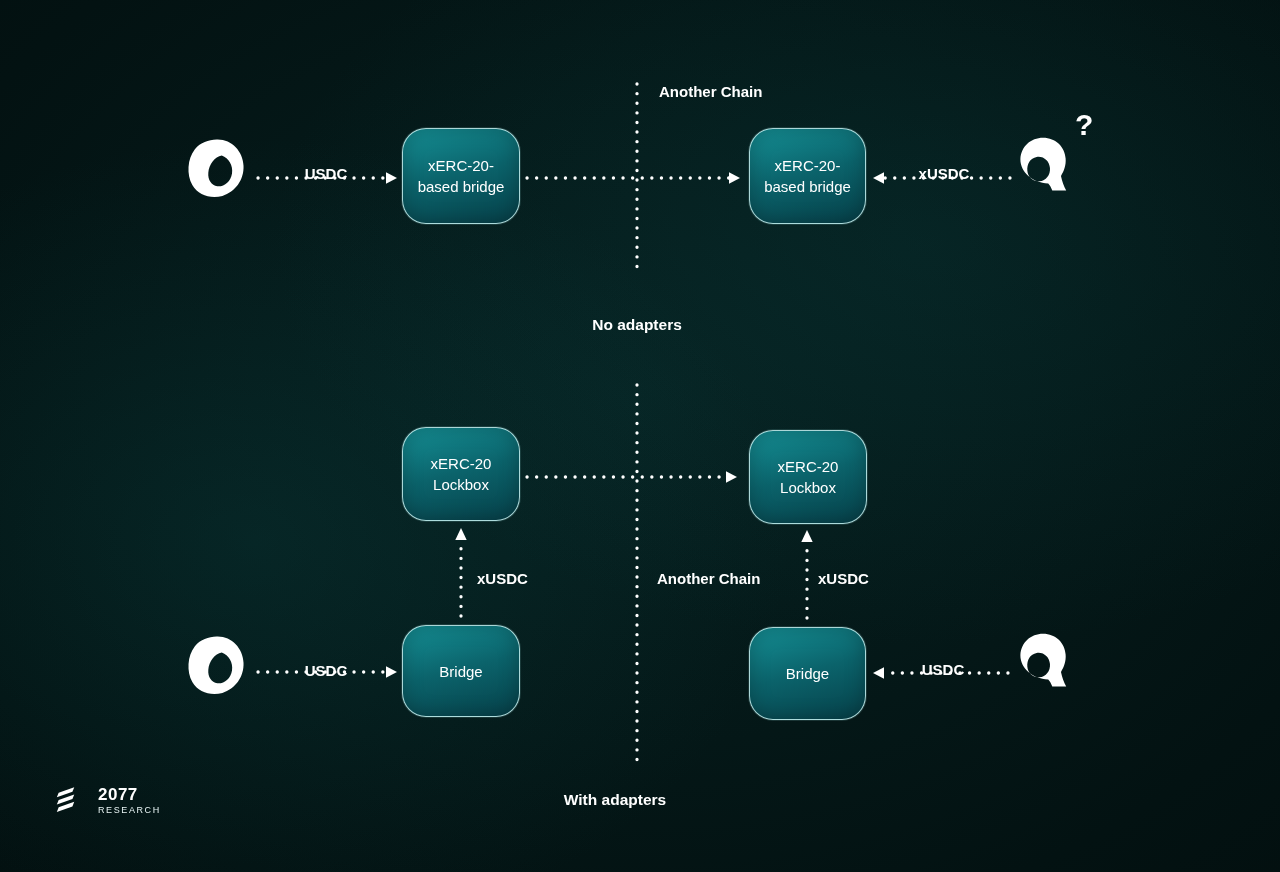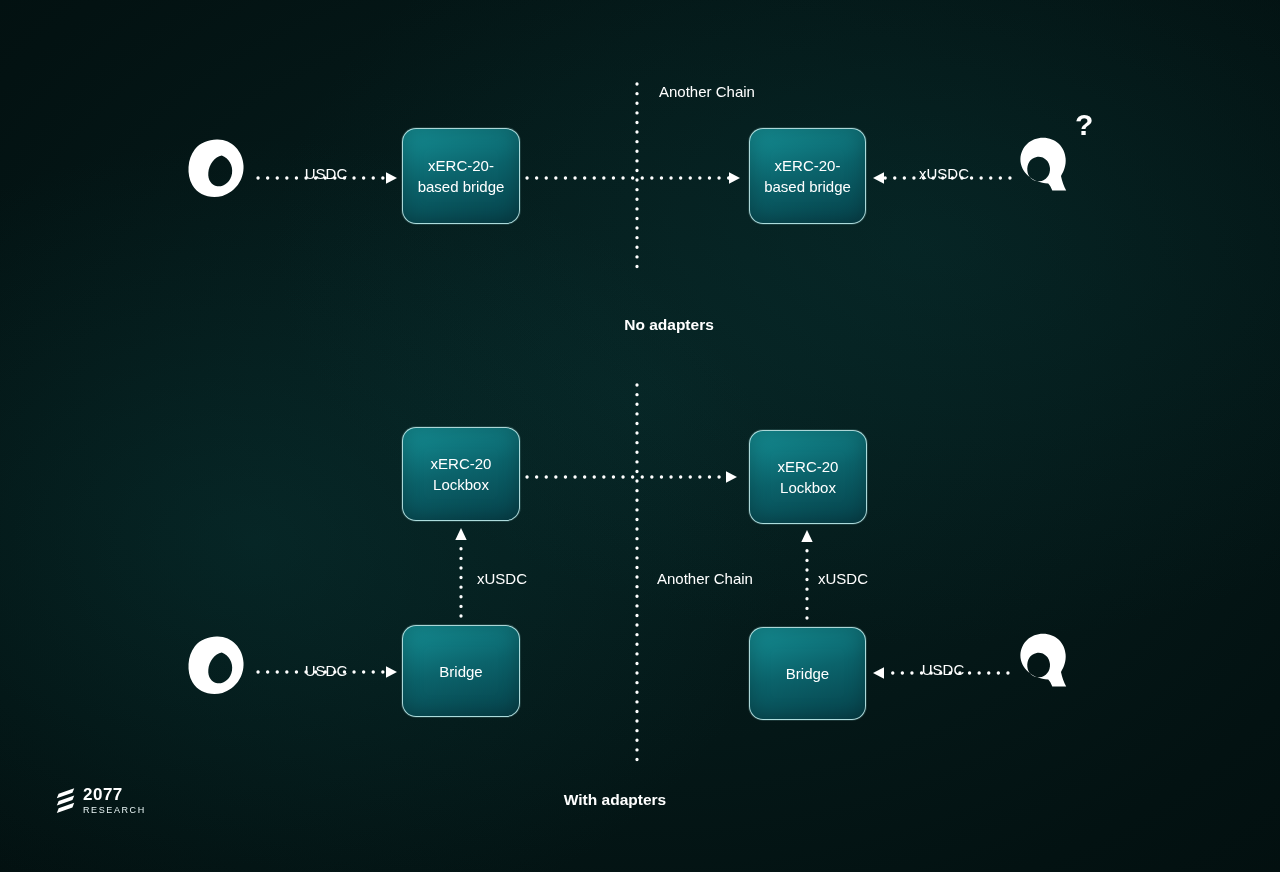--- a/index.html
+++ b/index.html
@@ -11,37 +11,37 @@
     overflow: hidden;
     font-family: "Liberation Sans", sans-serif;
     color: #ffffff;
     background:
       radial-gradient(1000px 620px at 72% 28%, rgba(12,78,78,0.22), transparent 65%),
       radial-gradient(820px 620px at 20% 62%, rgba(12,78,78,0.26), transparent 65%),
       radial-gradient(1400px 1000px at 50% 45%, #062020 0%, #031212 55%, #020a0a 100%);
   }
   .node {
     position: absolute;
-    border-radius: 14px;
+    border-radius: 24px;
     background: linear-gradient(165deg, #159096 0%, #0b636b 48%, #06414a 100%);
     border: 1px solid rgba(190,230,230,0.9);
     box-shadow: 0 0 0 1px rgba(120,190,190,0.18), inset 0 0 20px rgba(0,0,0,0.25);
     display: flex;
     align-items: center;
     justify-content: center;
     text-align: center;
     font-size: 15px;
     font-weight: 500;
     line-height: 1.4;
     padding: 12px;
   }
   .lbl {
     position: absolute;
     font-size: 15px;
-    font-weight: 400;
+    font-weight: 700;
     white-space: nowrap;
   }
   .center { transform: translateX(-50%); margin-top: 16px; }
   .caption {
     position: absolute;
     transform: translateX(-50%);
     font-size: 15.5px;
     font-weight: 600;
     white-space: nowrap;
   }
@@ -52,22 +52,22 @@
     position: absolute;
     font-size: 30px;
     font-weight: 700;
     line-height: 1;
   }
   .logo {
     position: absolute;
     left: 55px;
     top: 786px;
     display: flex;
-    align-items: flex-end;
-    gap: 6px;
+    align-items: flex-start;
+    gap: 21px;
   }
   .logo-icon svg { display: block; }
   .logo-text .t1 { font-size: 17px; font-weight: 700; letter-spacing: 0.5px; line-height: 1; }
   .logo-text .t2 { font-size: 9px; font-weight: 500; letter-spacing: 1.6px; line-height: 1; margin-top: 3px; color: #e8f4f4; }
 </style>
 </head>
 <body>
 
 <div class="canvas">
 
@@ -115,21 +115,21 @@
 
   <div class="person" style="left:1014px; top:131px; width:58px; height:68px">
     <svg viewBox="0 0 100 100">
       <path fill="#ffffff" fill-rule="evenodd" d="M50,3 C72,3 88,19 89,39 C90,51 86,61 81,69 C83,78 86,87 90,94 L66,94 C64,89 62,85 59,82 C32,80 11,63 11,40 C12,18 29,3 50,3 Z
            M39,36 C51,34 61,43 62,55 C63,67 55,77 44,78 C33,79 24,71 23,60 C22,48 28,38 39,36 Z"></path>
     </svg>
   </div>
 
   <div class="qmark" style="left:1075px; top:110px">?</div>
 
-  <div class="caption" style="left:669px; top:316px">No adapters</div>
+  <div class="caption" style="left:637px; top:316px">No adapters</div>
 
   <div class="node" style="left:402px; top:427px; width:118px; height:94px">xERC-20 Lockbox</div>
 
   <div class="node" style="left:749px; top:430px; width:118px; height:94px">xERC-20 Lockbox</div>
 
   <div class="lbl" style="left:477px; top:570px">xUSDC</div>
 
   <div class="lbl" style="left:657px; top:570px">Another Chain</div>
 
   <div class="lbl" style="left:818px; top:570px">xUSDC</div>

